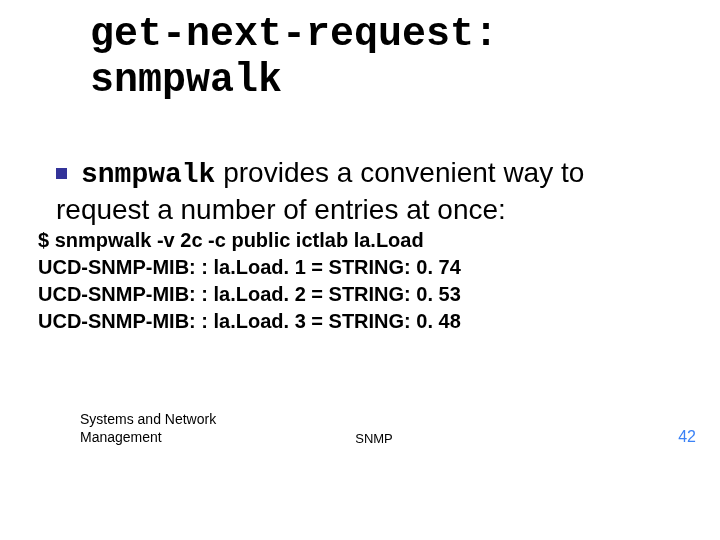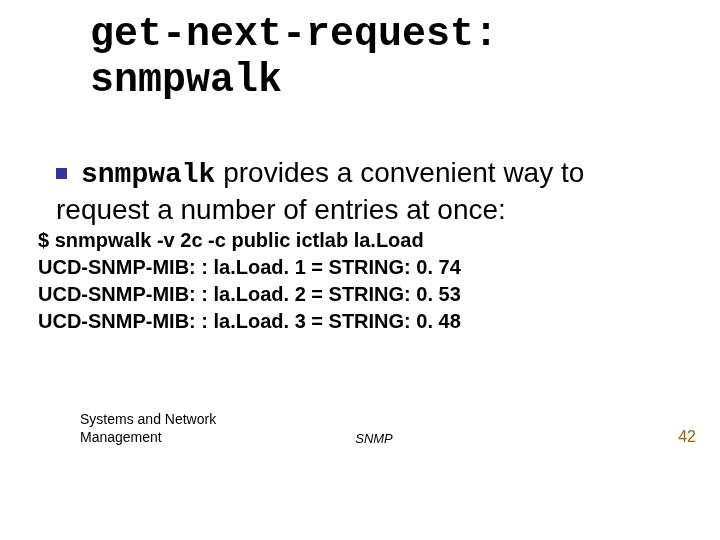--- a/index.html
+++ b/index.html
@@ -76,28 +76,27 @@
     left: 0;
     right: 0;
     bottom: 22px;
     text-align: center;
     font-size: 13px;
     font-family: Verdana, Geneva, sans-serif;
   }
   .footer-center-inner {
     display: inline-block;
     margin-left: 28px; 
-    font-style: italic;
   }
   .footer-right {
     position: absolute;
     right: 24px;
     bottom: 22px;
     font-size: 16px;
-    color: #a16207;
+    color: #3b82f6;
     font-family: Verdana, Geneva, sans-serif;
   }
 </style>
 </head>
 <body>
 
 <div class="slide">
 
   <div class="title">
     <span>get-next-request:</span><br>

